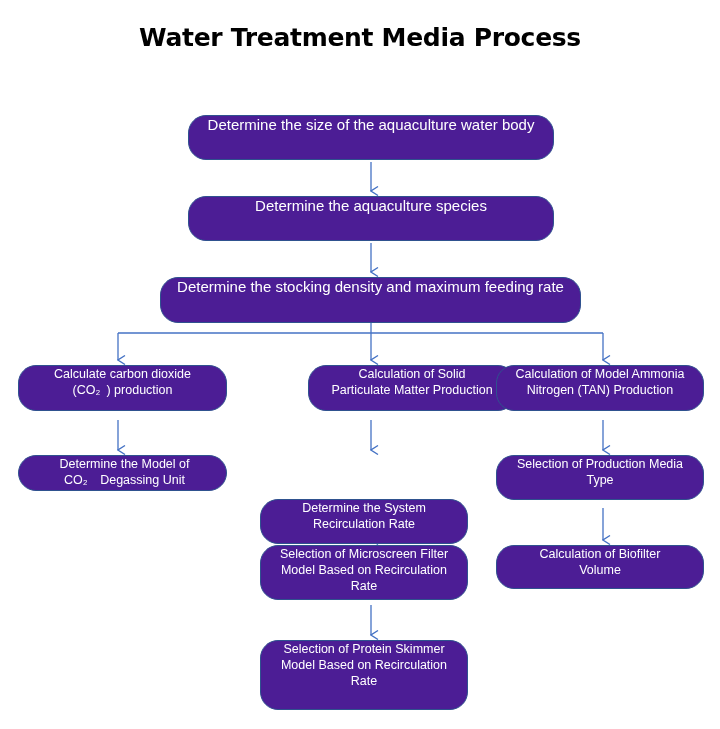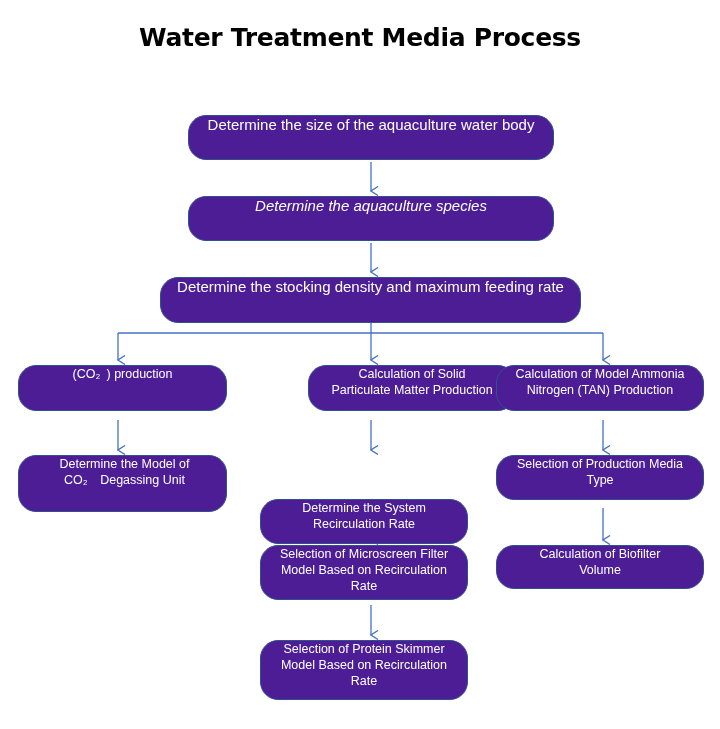--- a/index.html
+++ b/index.html
@@ -36,33 +36,34 @@
     <line x1="371" y1="508" x2="371" y2="540" marker-end="url(#arr)"></line>
     <line x1="371" y1="605" x2="371" y2="635" marker-end="url(#arr)"></line>
     <line x1="603" y1="420" x2="603" y2="450" marker-end="url(#arr)"></line>
     <line x1="603" y1="508" x2="603" y2="540" marker-end="url(#arr)"></line>
   </g>
 </svg>
 
 <div class="box big" style="left:188px;top:115px;width:366px;height:45px;">
   <span>Determine the size of the aquaculture water body</span>
 </div>
-<div class="box big" style="left:188px;top:196px;width:366px;height:45px;font-style:italic;">
+<div class="box big" style="left:188px;top:196px;width:366px;height:45px;">
   <span>Determine the aquaculture species</span>
 </div>
 <div class="box big" style="left:160px;top:277px;width:421px;height:46px;">
   <span>Determine the stocking density and maximum feeding rate</span>
 </div>
 
 <div class="box small" style="left:18px;top:365px;width:209px;height:46px;">
   <div>
+    <div>Calculate carbon dioxide</div>
     <div>(CO₂ ) production</div>
   </div>
 </div>
-<div class="box small" style="left:18px;top:455px;width:209px;height:57px;padding-left:12px;">
+<div class="box small" style="left:18px;top:455px;width:209px;height:36px;padding-left:12px;">
   <div>
     <div>Determine the Model of</div>
     <div>CO₂ Degassing Unit</div>
   </div>
 </div>
 
 <div class="box small" style="left:260px;top:365px;width:208px;height:46px;margin-left:48px;">
   <div>
     <div>Calculation of Solid</div>
     <div>Particulate Matter Production</div>
@@ -74,21 +75,21 @@
     <div>Recirculation Rate</div>
   </div>
 </div>
 <div class="box small" style="left:260px;top:545px;width:208px;height:55px;">
   <div>
     <div>Selection of Microscreen Filter</div>
     <div>Model Based on Recirculation</div>
     <div>Rate</div>
   </div>
 </div>
-<div class="box small" style="left:260px;top:640px;width:208px;height:60px;">
+<div class="box small" style="left:260px;top:640px;width:208px;height:70px;">
   <div>
     <div>Selection of Protein Skimmer</div>
     <div>Model Based on Recirculation</div>
     <div>Rate</div>
   </div>
 </div>
 
 <div class="box small" style="left:496px;top:365px;width:208px;height:46px;">
   <div>
     <div>Calculation of Model Ammonia</div>

